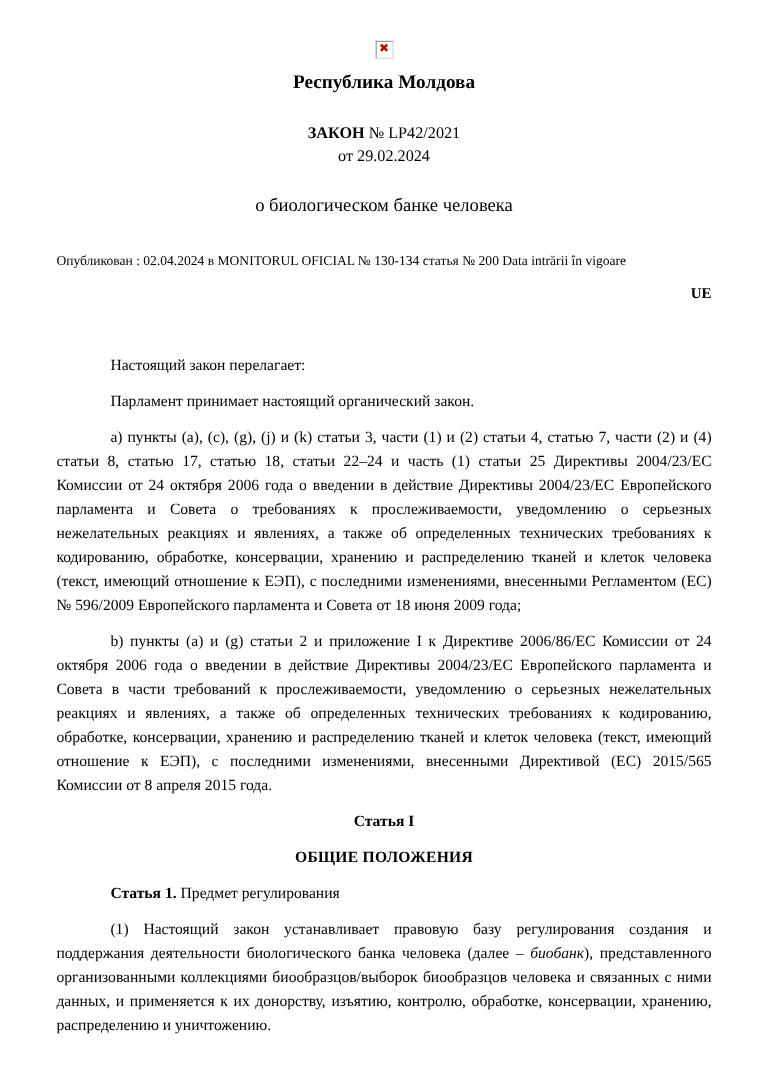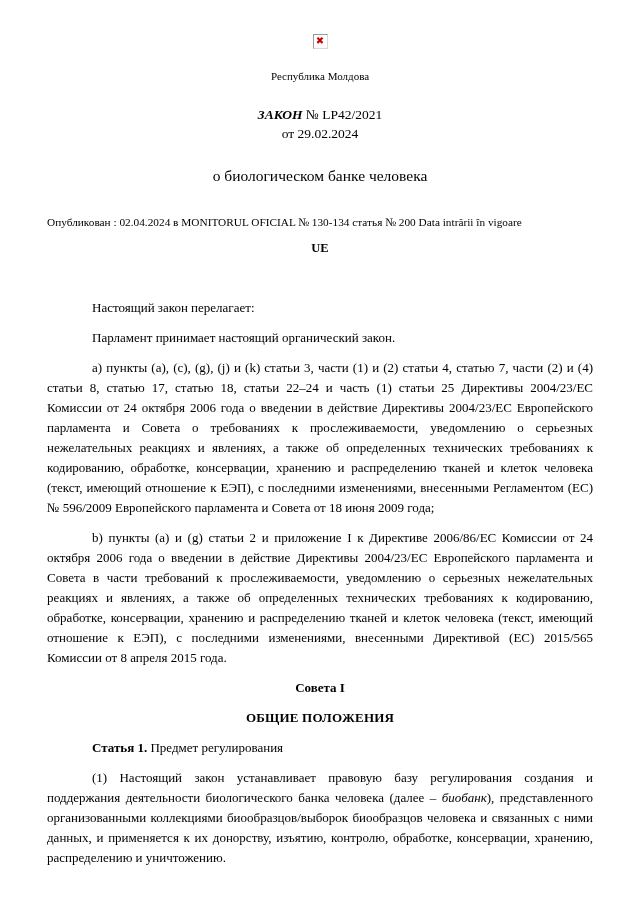--- a/index.html
+++ b/index.html
@@ -32,50 +32,50 @@
     background: #ffffff;
     box-sizing: border-box;
     line-height: 12px;
     font-size: 10px;
     font-weight: bold;
     color: #cc0000;
     font-family: "DejaVu Sans", sans-serif;
     vertical-align: top;
   }
   .country {
-    margin-top: 18px;
-    font-size: 11px;
-    font-weight: normal;
+    margin-top: 8px;
+    font-size: 16px;
+    font-weight: bold;
   }
   .institution {
     margin-top: 13px;
     font-size: 17.5px;
     letter-spacing: 0.5px;
   }
   .law-line {
     margin-top: 23px;
     font-size: 13.5px;
     line-height: 19px;
   }
-  .law-label { font-weight: bold; font-style: italic; }
+  .law-label { font-weight: bold; }
   .doc-title {
     margin-top: 24px;
     font-size: 15.5px;
     font-weight: normal;
   }
   
   .publication {
     margin-top: 31px;
     font-size: 11.3px;
     text-align: left;
     white-space: nowrap;
   }
   .eu-mark {
     margin-top: 13px;
-    text-align: center;
+    text-align: right;
     font-size: 12.5px;
     font-weight: bold;
   }
   
   .doc-body {
     margin-top: 42px;
     font-size: 13px;
     line-height: 20px;
     text-align: justify;
   }
@@ -118,21 +118,21 @@
   <div class="doc-body">
 
     <p>Настоящий закон перелагает:</p>
 
     <p>Парламент принимает настоящий органический закон.</p>
 
     <p>а) пункты (a), (c), (g), (j) и (k) статьи 3, части (1) и (2) статьи 4, статью 7, части (2) и (4) статьи 8, статью 17, статью 18, статьи 22–24 и часть (1) статьи 25 Директивы 2004/23/ЕС Комиссии от 24 октября 2006 года о введении в действие Директивы 2004/23/ЕС Европейского парламента и Совета о требованиях к прослеживаемости, уведомлению о серьезных нежелательных реакциях и явлениях, а также об определенных технических требованиях к кодированию, обработке, консервации, хранению и распределению тканей и клеток человека (текст, имеющий отношение к ЕЭП), с последними изменениями, внесенными Регламентом (ЕС) № 596/2009 Европейского парламента и Совета от 18 июня 2009 года;</p>
 
     <p>b) пункты (a) и (g) статьи 2 и приложение I к Директиве 2006/86/ЕС Комиссии от 24 октября 2006 года о введении в действие Директивы 2004/23/ЕС Европейского парламента и Совета в части требований к прослеживаемости, уведомлению о серьезных нежелательных реакциях и явлениях, а также об определенных технических требованиях к кодированию, обработке, консервации, хранению и распределению тканей и клеток человека (текст, имеющий отношение к ЕЭП), с последними изменениями, внесенными Директивой (ЕС) 2015/565 Комиссии от 8 апреля 2015 года.</p>
 
-    <p class="center-head">Совета I</p>
+    <p class="center-head">Статья I</p>
 
     <p class="center-head chapter-title">ОБЩИЕ ПОЛОЖЕНИЯ</p>
 
     <p><span class="article-label">Статья 1.</span><span> Предмет регулирования</span></p>
 
     <p><span>(1) Настоящий закон устанавливает правовую базу регулирования создания и поддержания деятельности биологического банка человека (далее – </span><span class="italic">биобанк</span><span>), представленного организованными коллекциями биообразцов/выборок биообразцов человека и связанных с ними данных, и применяется к их донорству, изъятию, контролю, обработке, консервации, хранению, распределению и уничтожению.</span></p>
 
   </div>
 
 </div>

